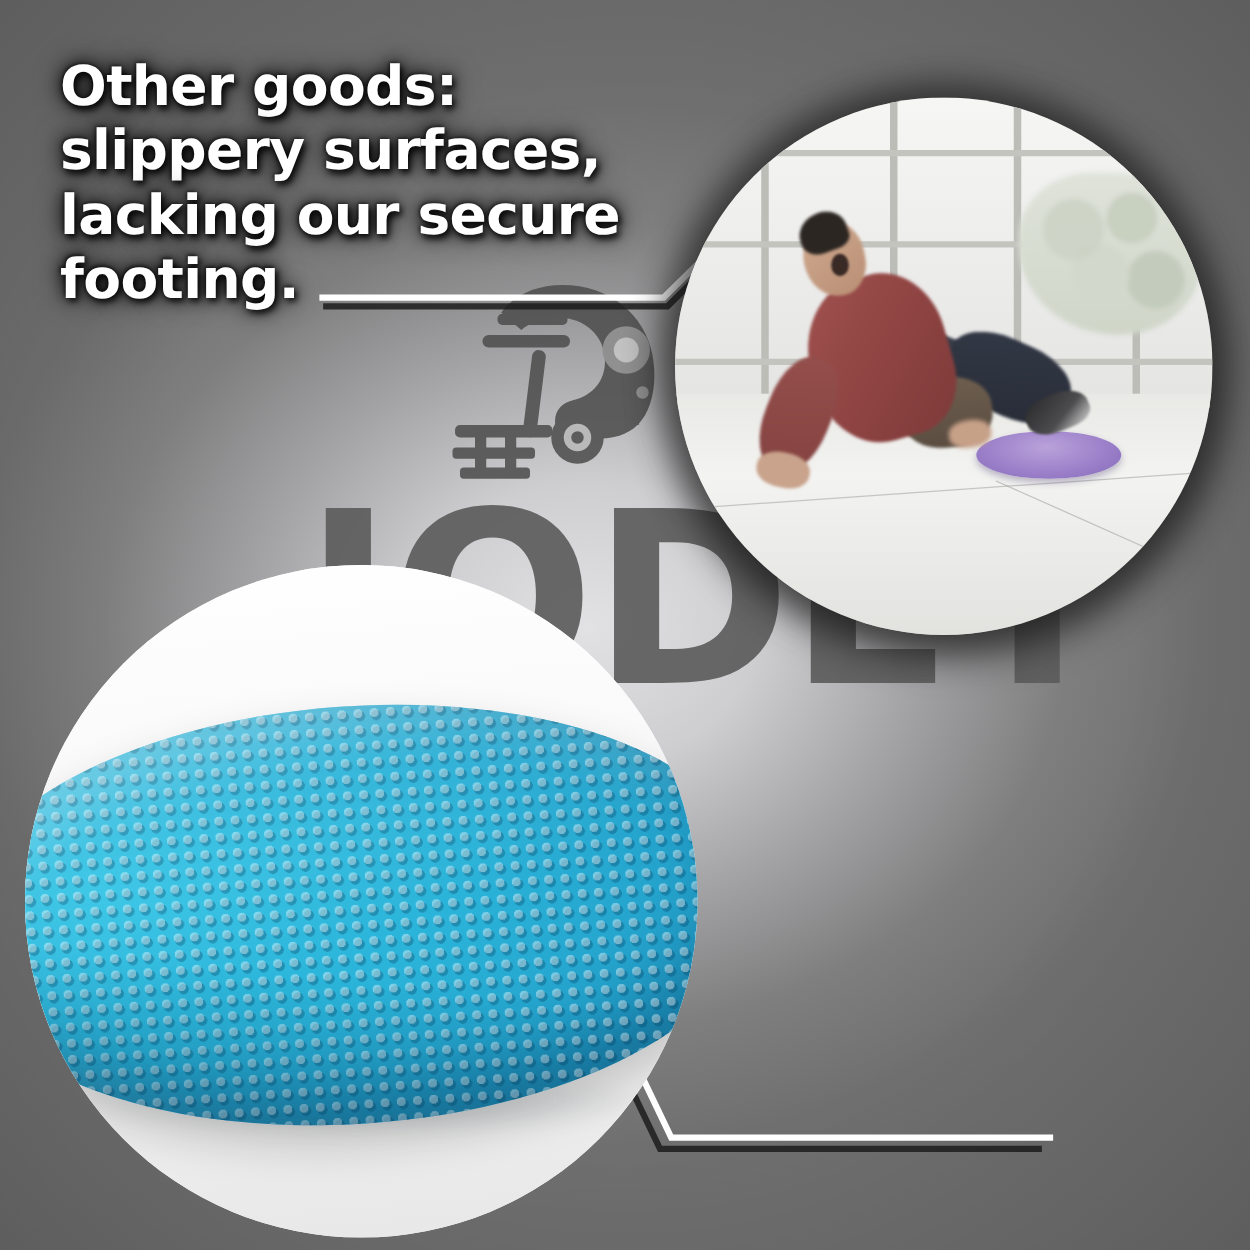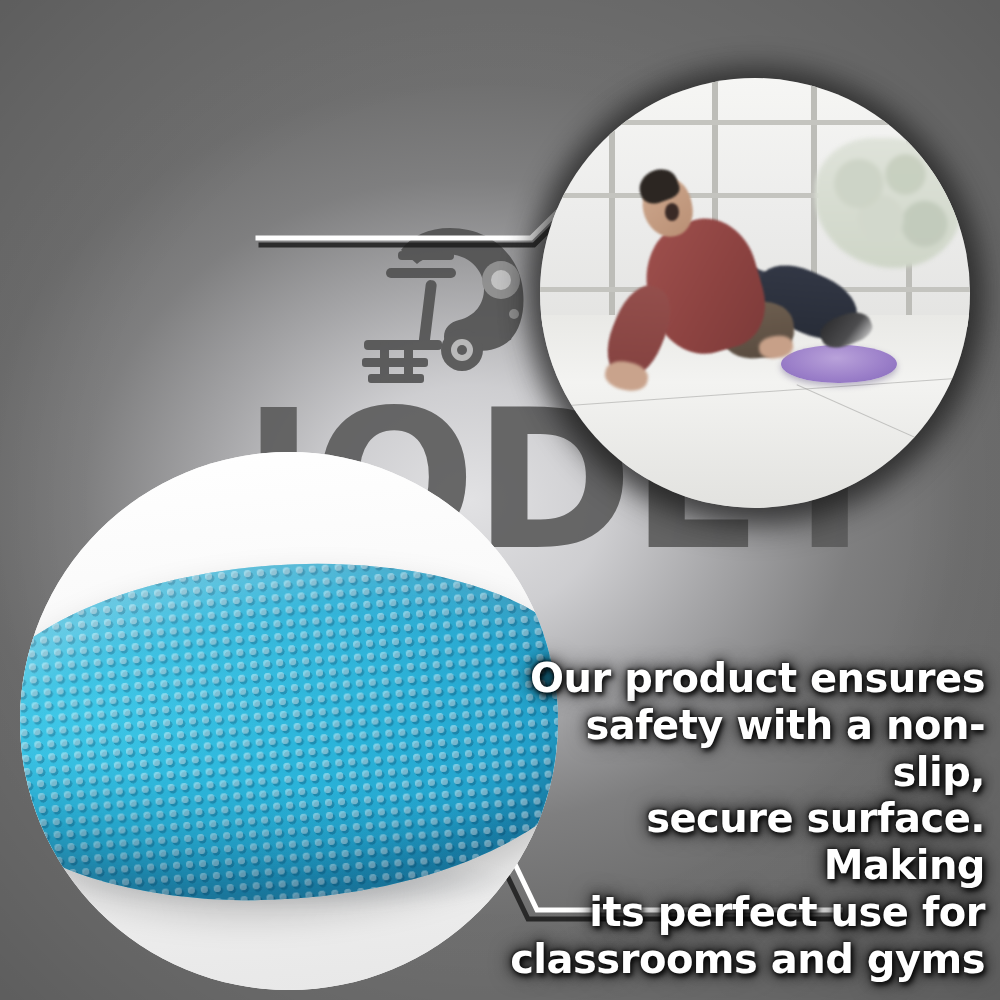--- a/index.html
+++ b/index.html
@@ -450,20 +450,19 @@
   <div class="product-glow"></div>
   <div class="photo-product">
     <div class="prod-bg"></div>
     <div class="prod-shadow"></div>
     <div class="prod-body">
       <div class="prod-dots"></div>
       <div class="prod-sheen"></div>
     </div>
   </div>
 
-
-  <div class="headline" id="text-solution">Our product ensures
-safety with a non-slip,
-secure surface. Making
-its perfect use for
-classrooms and gyms</div>
+  <div class="headline" id="text-problem">Other goods:
+slippery surfaces,
+lacking our secure
+footing.</div>
+
 
 </div>
 
 </body></html>

